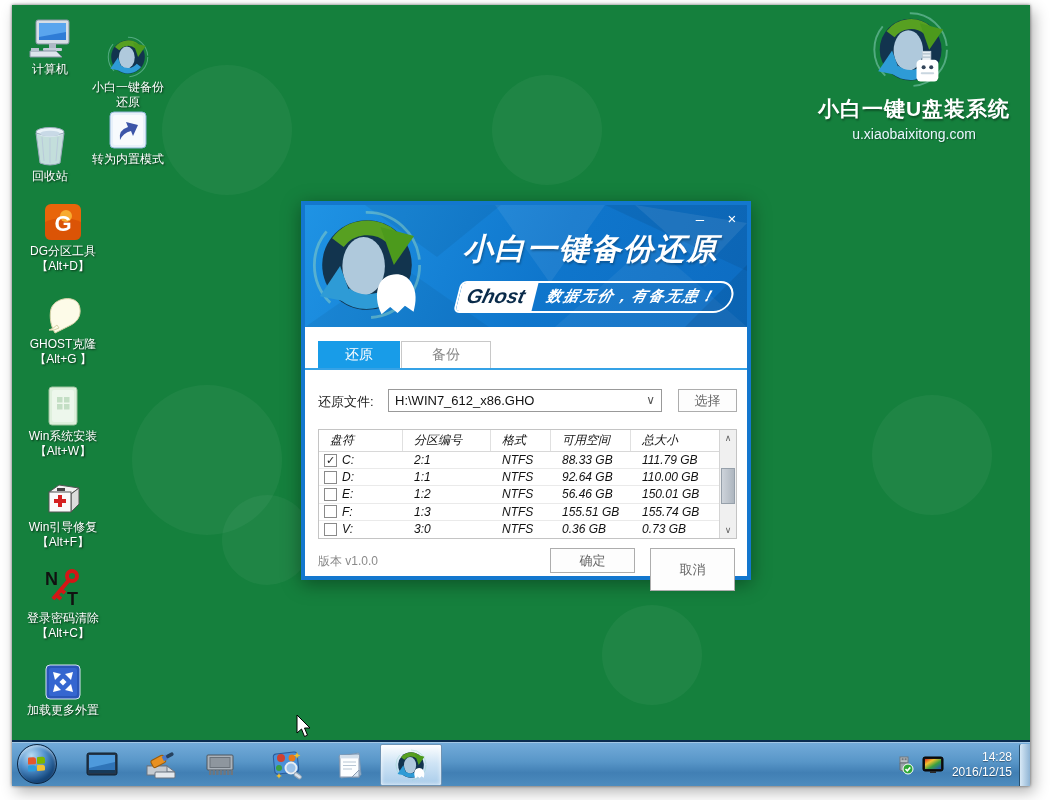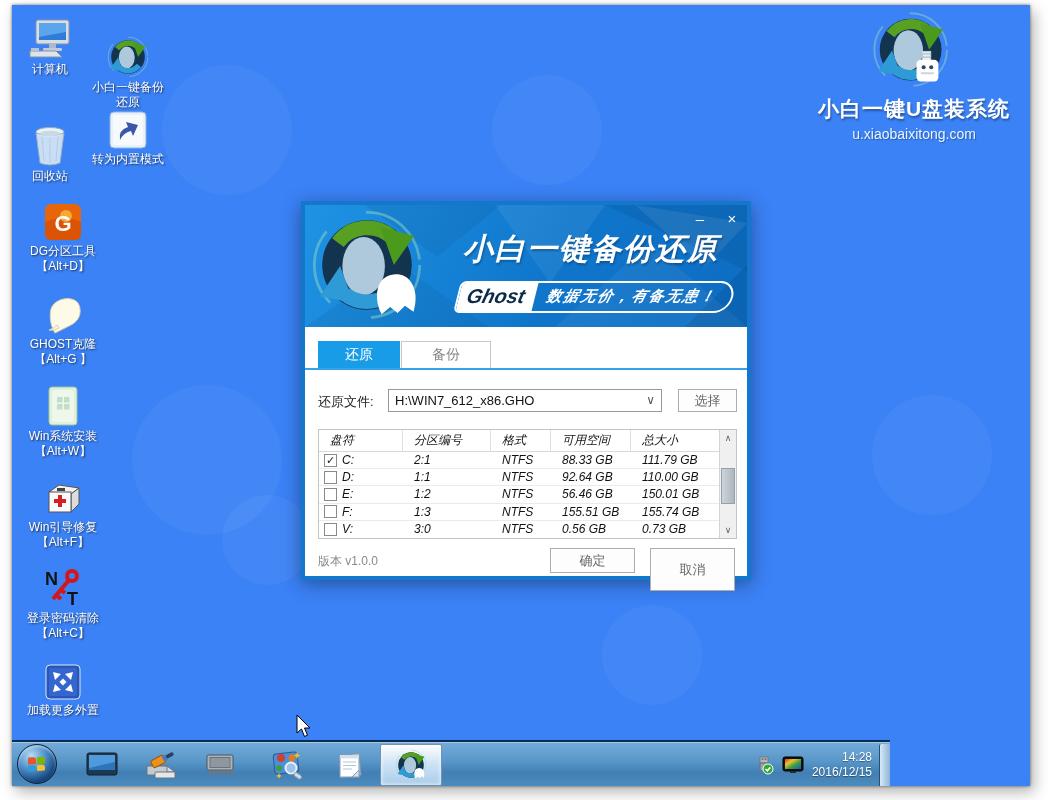--- a/index.html
+++ b/index.html
@@ -1,18 +1,18 @@
 <!DOCTYPE html>
 <html><head>
 <meta charset="utf-8">
 <style>
   html,body{margin:0;padding:0;width:1056px;height:800px;background:#fff;overflow:hidden;
     font-family:"Liberation Sans","DejaVu Sans",sans-serif;-webkit-font-smoothing:antialiased;}
   *{box-sizing:border-box;}
-  .screen{position:absolute;left:12px;top:5px;width:1018px;height:781px;background:#3b82f6;overflow:hidden;
+  .screen{position:absolute;left:12px;top:5px;width:1018px;height:781px;background:#15803d;overflow:hidden;
     box-shadow:0 0 3px rgba(0,0,0,.55), 4px 6px 14px rgba(0,0,0,.30);}
   .bokeh{position:absolute;border-radius:50%;background:rgba(255,255,255,.045);pointer-events:none;}
 
   
   .dicon{position:absolute;width:88px;text-align:center;cursor:default;}
   .dicon .ic{height:44px;display:flex;align-items:flex-end;justify-content:center;margin-bottom:2px;}
   .dicon .lbl{color:#fff;font-size:12px;line-height:15px;text-shadow:1px 1px 2px rgba(0,0,0,.65);}
 
   
   .brand{position:absolute;left:788px;top:6px;width:228px;text-align:center;}
@@ -69,21 +69,21 @@
   .sarrow.up{top:0;} .sarrow.down{bottom:0;}
   .sthumb{position:absolute;left:1px;top:38px;width:14px;height:36px;background:linear-gradient(90deg,#CDD3DA,#AEB6BF);
     border:1px solid #96A0AA;cursor:pointer;}
 
   .dfoot{position:absolute;left:0;top:340px;width:442px;height:31px;}
   .ver{position:absolute;left:13px;top:8px;font-size:12px;color:#8A8A8A;}
   .ok{position:absolute;left:245px;top:3px;width:85px;height:25px;}
   .cancel{position:absolute;left:345px;top:3px;width:85px;height:43px;}
 
   
-  .taskbar{position:absolute;left:0;bottom:0;width:878px;height:46px;
+  .taskbar{position:absolute;left:0;bottom:0;width:1018px;height:46px;
     background:linear-gradient(#74ACDA 0%,#5896C8 45%,#417FB4 70%,#4D8CBE 100%);
     border-top:2px solid #0A2C50;box-shadow:inset 0 1px 0 rgba(255,255,255,.35);}
   .tbtn{position:absolute;top:3px;height:40px;display:flex;align-items:center;justify-content:center;cursor:pointer;}
   .orb{position:absolute;left:5px;top:2px;width:40px;height:40px;border-radius:50%;cursor:pointer;
     background:radial-gradient(circle at 35% 28%,#B8DCF4 0%,#5090CC 38%,#17497E 70%,#0B2A50 100%);
     border:1px solid #0A2440;box-shadow:inset 0 2px 3px rgba(255,255,255,.5);display:flex;align-items:center;justify-content:center;}
   .flag{width:18px;height:15px;display:grid;grid-template-columns:8px 8px;grid-template-rows:6.5px 6.5px;gap:1px;transform:skewY(-4deg);}
   .flag i{border-radius:1px 3px 1px 1px;}
   .flag .f1{background:#E4572E;} .flag .f2{background:#7DB700;} .flag .f3{background:#2D9CDB;} .flag .f4{background:#F2C230;}
   .tactive{position:absolute;left:368px;top:2px;width:62px;height:42px;cursor:pointer;
@@ -374,21 +374,21 @@
           <div class="td">155.51 GB</div>
           <div class="td">155.74 GB</div>
         </div>
         <div class="trow">
           <div class="td first">
               <span class="cbx"></span>
               <span>V:</span>
             </div>
           <div class="td">3:0</div>
           <div class="td">NTFS</div>
-          <div class="td">0.56 GB</div>
+          <div class="td">0.36 GB</div>
           <div class="td">0.73 GB</div>
         </div>
       </div>
       <div class="scroll">
         <div class="sarrow up">∧</div>
         <div class="sthumb"></div>
         <div class="sarrow down">∨</div>
       </div>
     </div>
 

